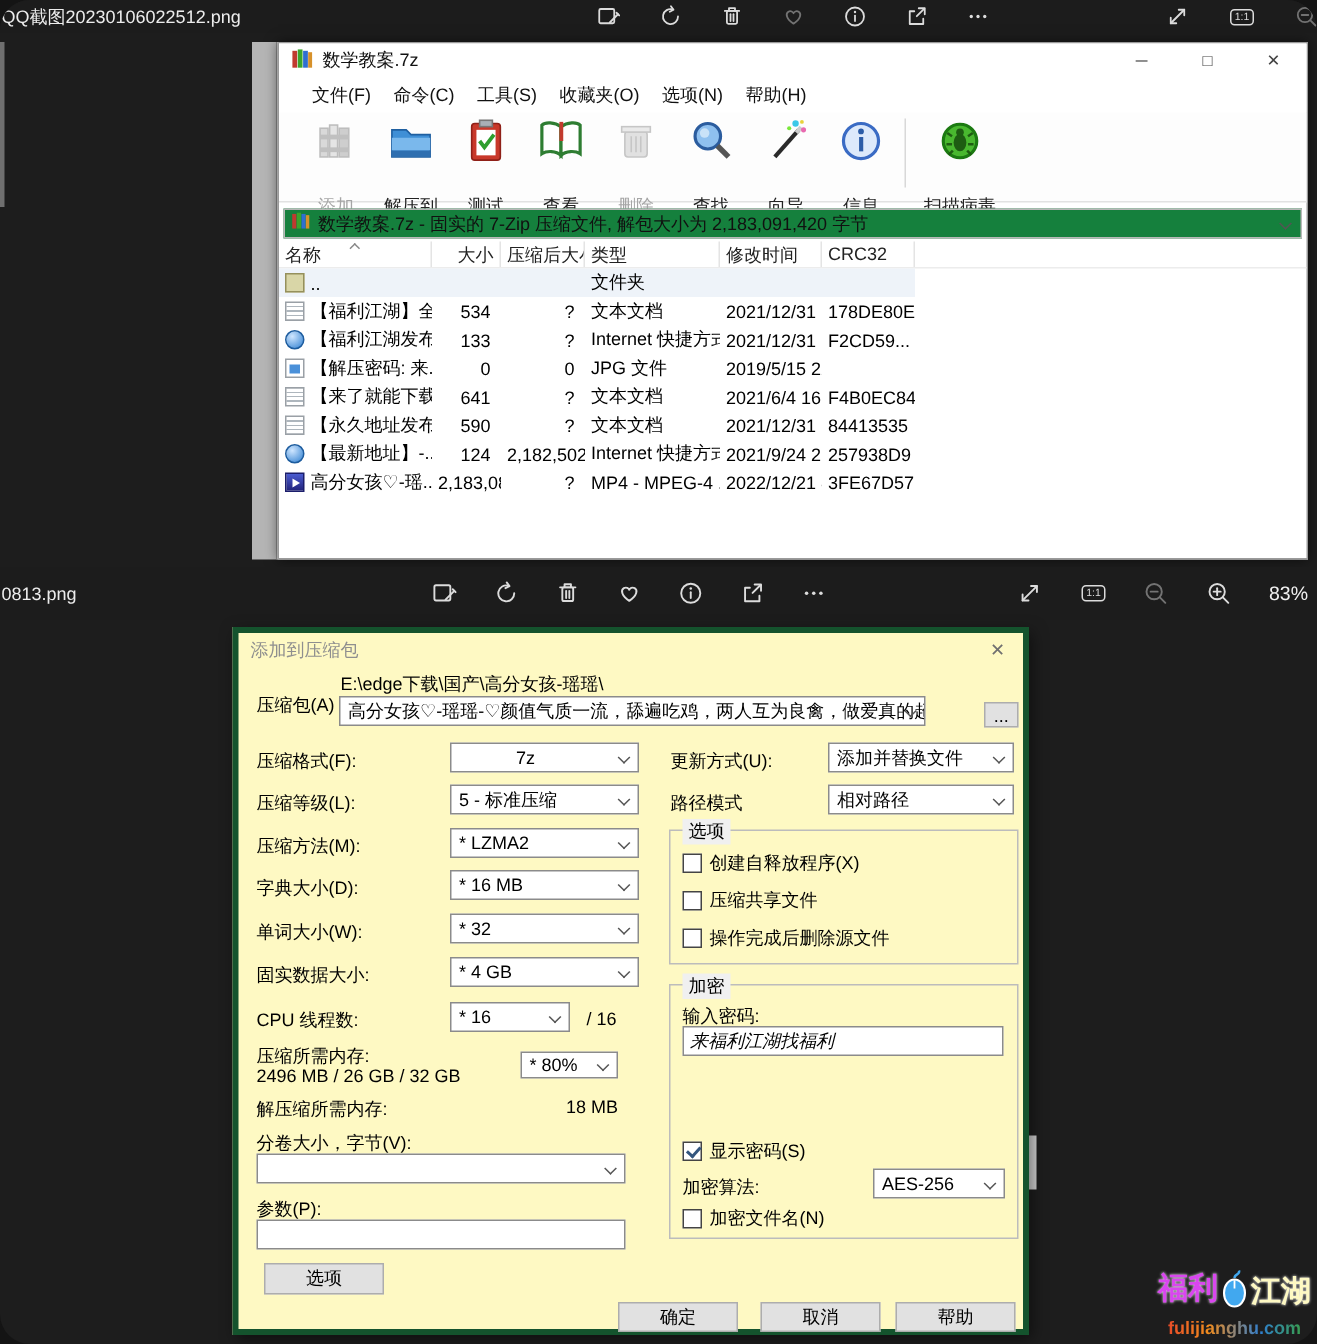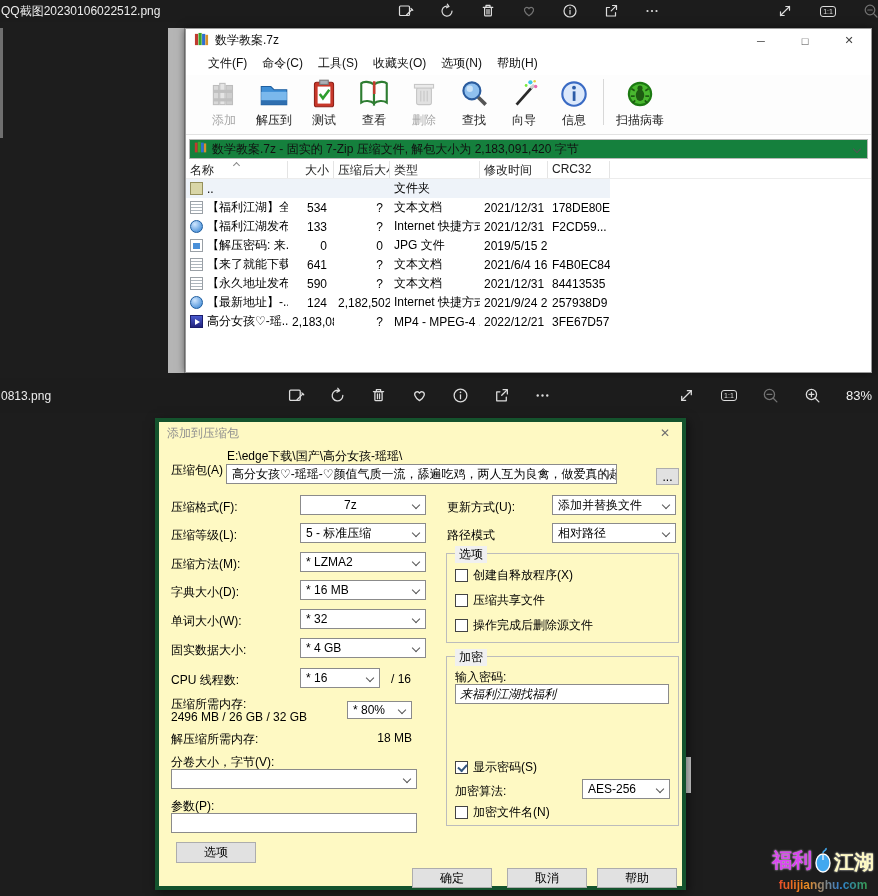--- a/index.html
+++ b/index.html
@@ -1,39 +1,39 @@
 <!DOCTYPE html>
 <html><head>
 <meta charset="utf-8">
 <style>
   html,body{margin:0;padding:0;background:#141414;}
   *{box-sizing:border-box;}
   body{font-family:"Liberation Sans","DejaVu Sans",sans-serif;}
-  #stage{position:relative;width:878px;height:896px;background:#1d1d1d;overflow:hidden;}
+  #stage{position:relative;width:878px;height:896px;background:#1d1d1d;overflow:hidden;border-radius:20px;}
 
   
   .pv-bar{position:absolute;left:0;width:878px;background:#1c1c1c;display:flex;align-items:center;color:#e8e8e8;}
   .pv-bar .fname{font-size:12px;color:#ececec;white-space:nowrap;overflow:hidden;flex:none;}
   .pv-ico{width:30px;height:18px;display:flex;align-items:center;justify-content:center;flex:none;cursor:pointer;}
   .pv-ico svg{stroke:#dcdcdc;fill:none;stroke-width:1.2;stroke-linecap:round;stroke-linejoin:round;}
   .dim{opacity:.45;}
   .one2one{border:1.2px solid #dcdcdc;border-radius:3px;font-size:7px;padding:1px 2px;color:#dcdcdc;line-height:1;}
   .zoomlvl{font-size:13px;color:#f0f0f0;margin-left:6px;}
 
   
   #zipwin{position:absolute;left:185px;top:28px;width:687px;height:345px;background:#fff;border:1px solid #9a9a9a;box-shadow:0 0 8px rgba(0,0,0,.55);font-size:12px;color:#111;}
   .ztitle{height:23px;display:flex;align-items:center;padding-left:8px;background:#fff;}
   .ztitle .t{margin-left:6px;}
   .zctrl{margin-left:auto;display:flex;align-items:center;height:100%;}
   .zctrl span{width:44px;text-align:center;color:#444;font-size:11px;cursor:pointer;}
   .zmenu{height:23px;display:flex;align-items:center;gap:15px;padding-left:22px;background:#fff;}
   .zmenu span{cursor:pointer;}
   .ztb{height:60px;display:flex;align-items:flex-start;padding-left:13px;background:#fdfdfd;border-bottom:1px solid #e2e2e2;}
   .tbi{width:50px;display:flex;flex-direction:column;align-items:center;padding-top:2px;cursor:pointer;}
-  .tbi .lb{font-size:12px;color:#222;margin-top:1px;white-space:nowrap;}
+  .tbi .lb{font-size:12px;color:#222;margin-top:18px;white-space:nowrap;}
   .tbi.dis .lb{color:#a6a6a6;}
   .tbi.dis svg{filter:grayscale(1);opacity:.55;}
   .tbsep{width:1px;height:46px;background:#d8d8d8;margin:4px 6px 0 4px;}
   .addr{margin:4px 3px 2px 3px;height:20px;border:1px solid #b8b8b8;background:#15803d;display:flex;align-items:center;padding:0 20px 0 4px;position:relative;white-space:nowrap;overflow:hidden;}
   .addr .at{margin-left:5px;}
   .chev{position:absolute;right:7px;top:6px;width:6px;height:6px;border-right:1.3px solid #555;border-bottom:1.3px solid #555;transform:rotate(45deg);}
   .grid{display:grid;grid-template-columns:102px 46px 56px 90px 68px 62px 1fr;}
   .zhdr{height:18px;border-bottom:1px solid #ececec;color:#222;}
   .zhdr .hc{border-right:1px solid #e4e4e4;padding:1px 4px;white-space:nowrap;overflow:hidden;position:relative;}
   .sortc{position:absolute;left:48px;top:2px;width:5px;height:5px;border-left:1px solid #888;border-top:1px solid #888;transform:rotate(45deg);}

